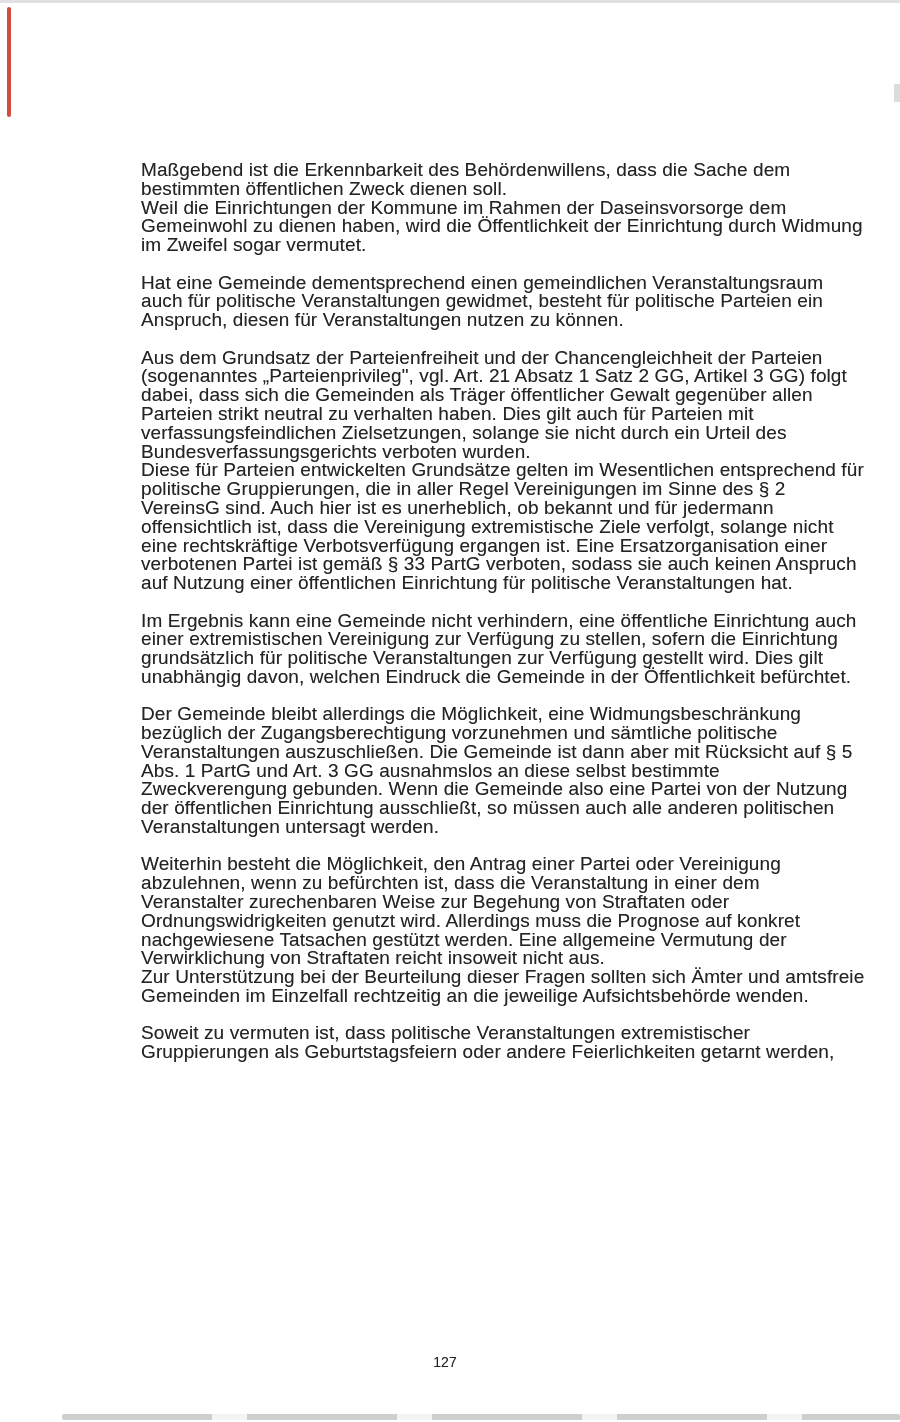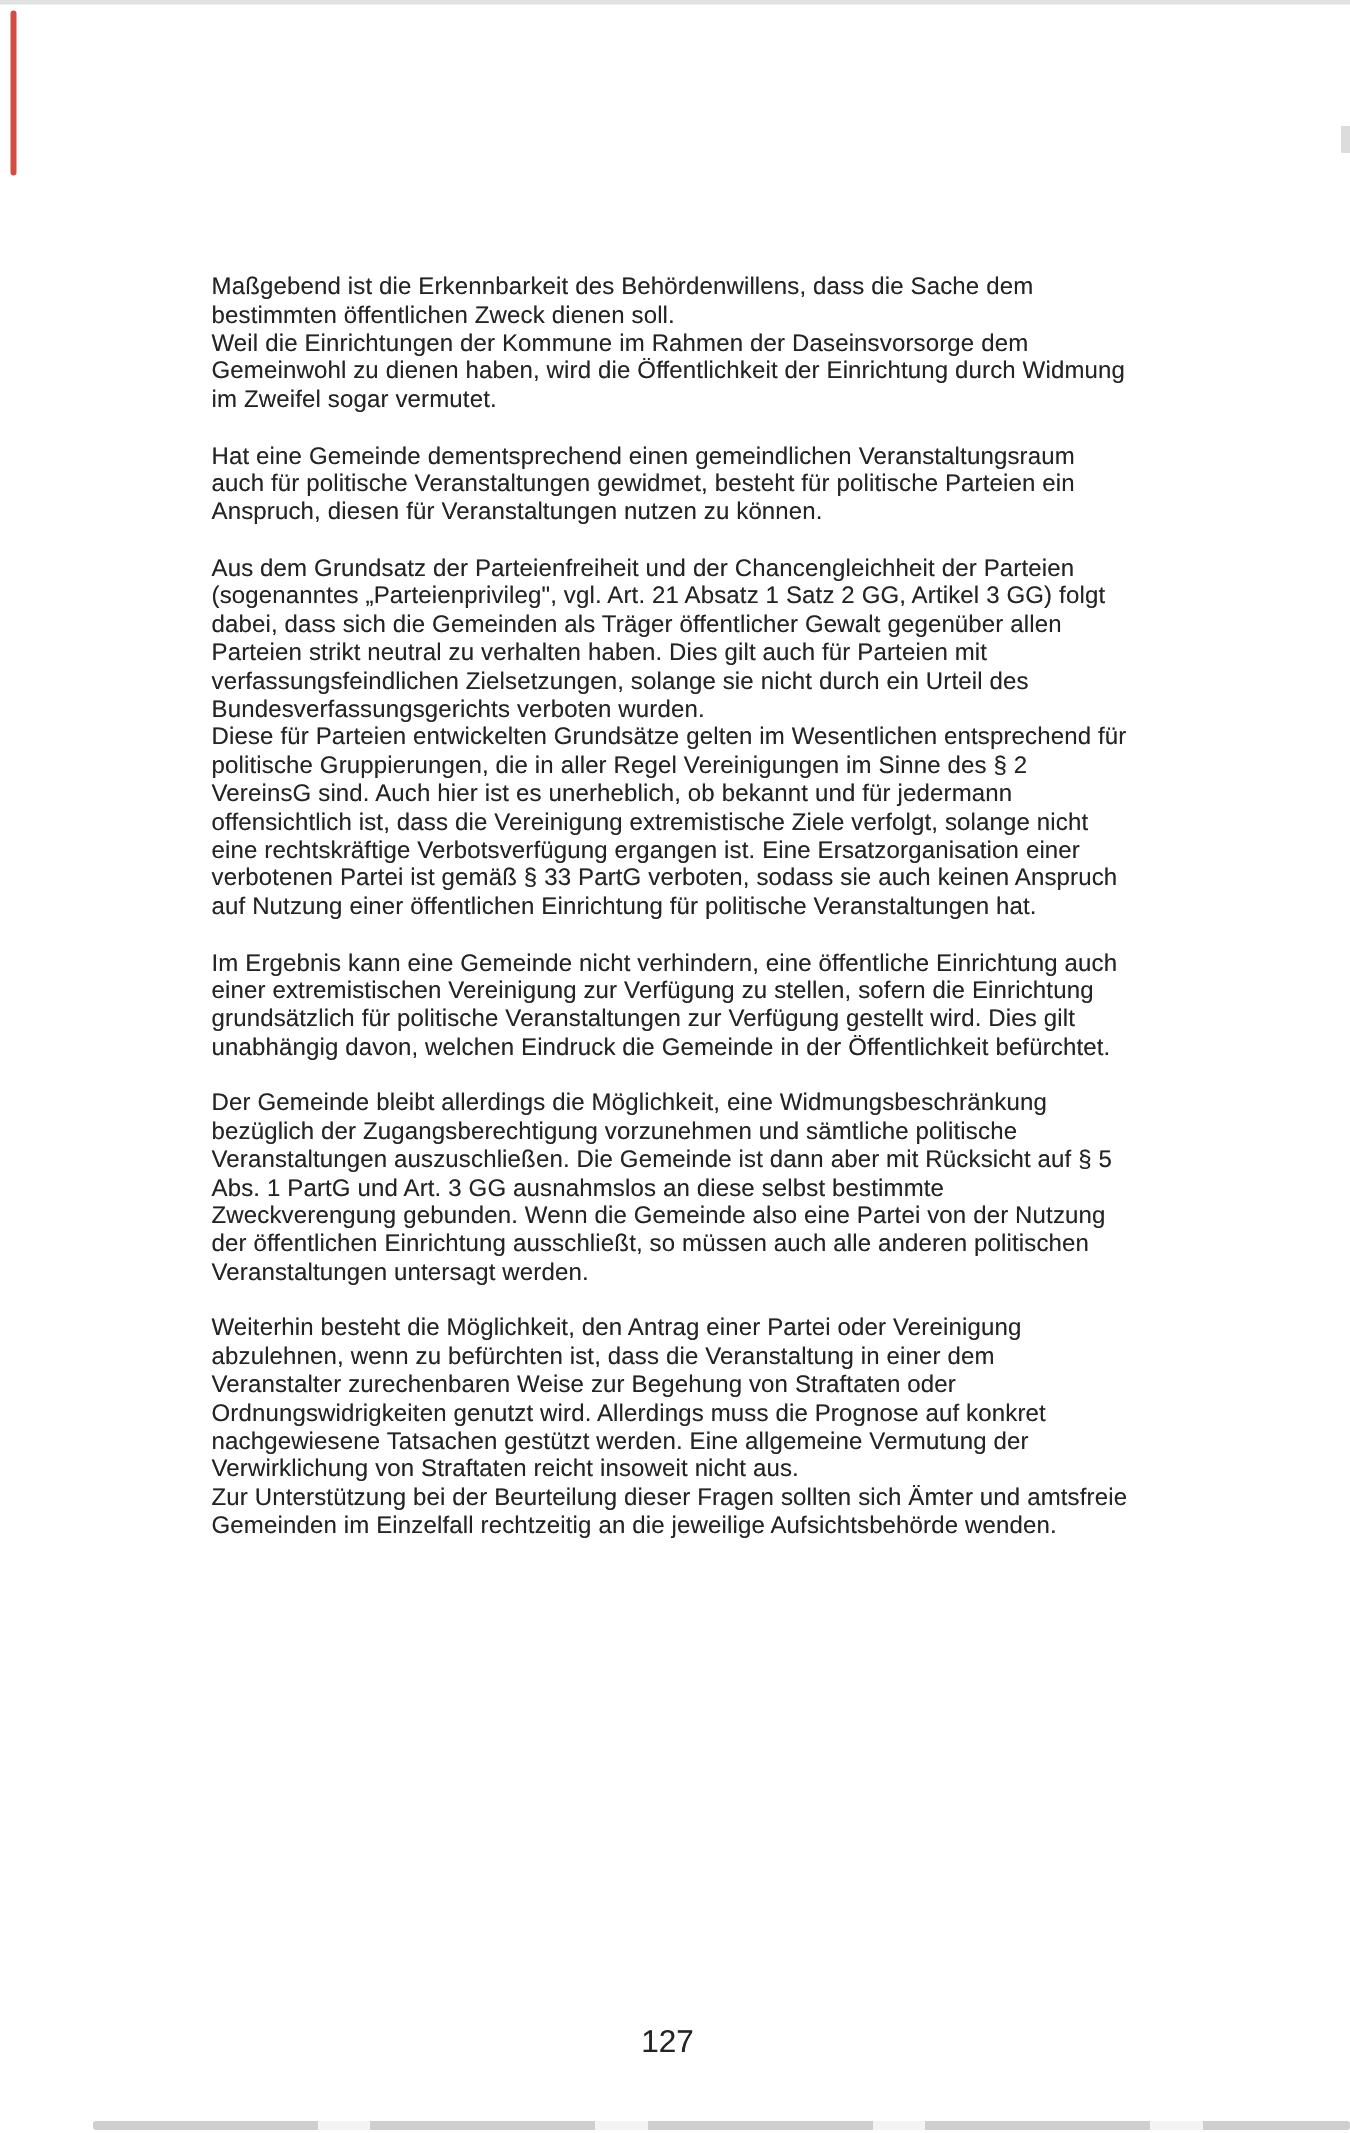--- a/index.html
+++ b/index.html
@@ -43,39 +43,39 @@
       90deg,
       #c6c6c6 0px, #c6c6c6 150px,
       #f2f2f2 150px, #f2f2f2 185px
     );
     opacity: 0.85;
     border-radius: 2px;
   }
   .doc-body {
     position: absolute;
     left: 141px;
-    top: 183px;
+    top: 161px;
     width: 700px;
     color: #242424;
-    font-size: 16px;
+    font-size: 19px;
     line-height: 18.8px;
     letter-spacing: 0.1px;
     text-shadow: 0 0 0.4px rgba(0,0,0,0.35);
   }
   .doc-body p {
     margin: 0 0 18.6px 0;
     white-space: pre;
   }
   .page-footer {
     position: absolute;
     left: 0;
     top: 1350px;
     width: 890px;
     text-align: center;
-    font-size: 21px;
+    font-size: 14px;
     line-height: 24px;
     color: #242424;
     text-shadow: 0 0 0.4px rgba(0,0,0,0.3);
   }
 </style>
 </head>
 <body>
 
 <div class="scan-edge-top"></div>
 <div class="scan-mark-red"></div>
@@ -115,17 +115,19 @@
 der öffentlichen Einrichtung ausschließt, so müssen auch alle anderen politischen
 Veranstaltungen untersagt werden.</p>
   <p>Weiterhin besteht die Möglichkeit, den Antrag einer Partei oder Vereinigung
 abzulehnen, wenn zu befürchten ist, dass die Veranstaltung in einer dem
 Veranstalter zurechenbaren Weise zur Begehung von Straftaten oder
 Ordnungswidrigkeiten genutzt wird. Allerdings muss die Prognose auf konkret
 nachgewiesene Tatsachen gestützt werden. Eine allgemeine Vermutung der
 Verwirklichung von Straftaten reicht insoweit nicht aus.
 Zur Unterstützung bei der Beurteilung dieser Fragen sollten sich Ämter und amtsfreie
 Gemeinden im Einzelfall rechtzeitig an die jeweilige Aufsichtsbehörde wenden.</p>
+  <p>Soweit zu vermuten ist, dass politische Veranstaltungen extremistischer
+Gruppierungen als Geburtstagsfeiern oder andere Feierlichkeiten getarnt werden,</p>
 </div>
 
 <div class="page-footer">127</div>
 
 <div class="scan-edge-bottom"></div>
 
 </body></html>

